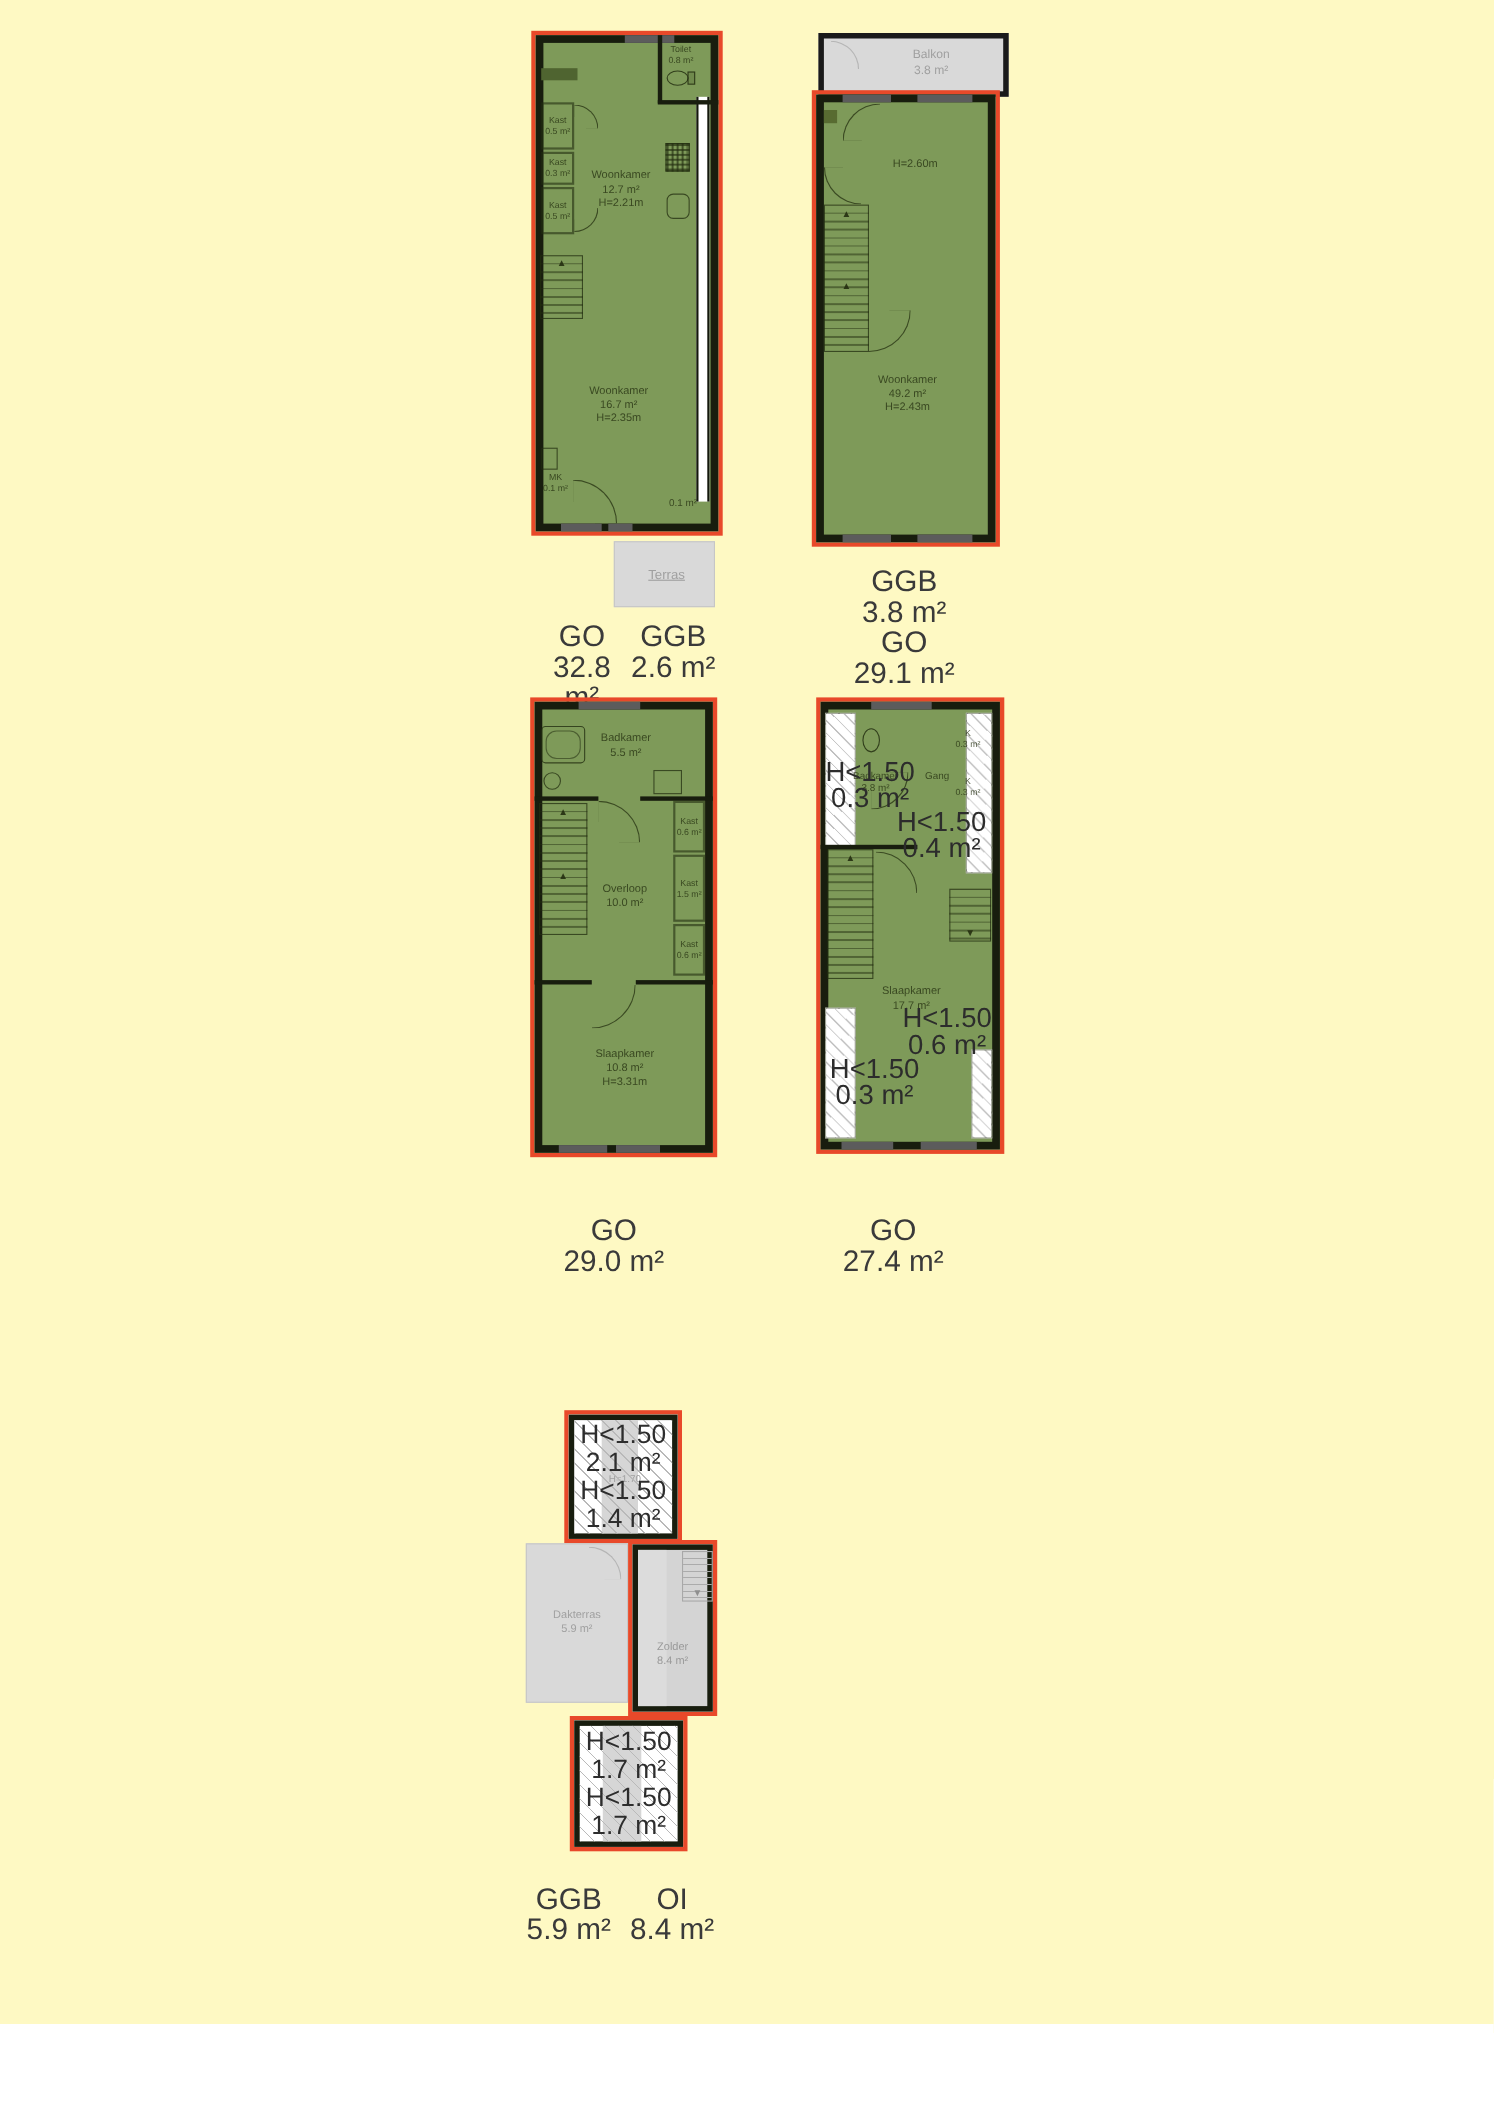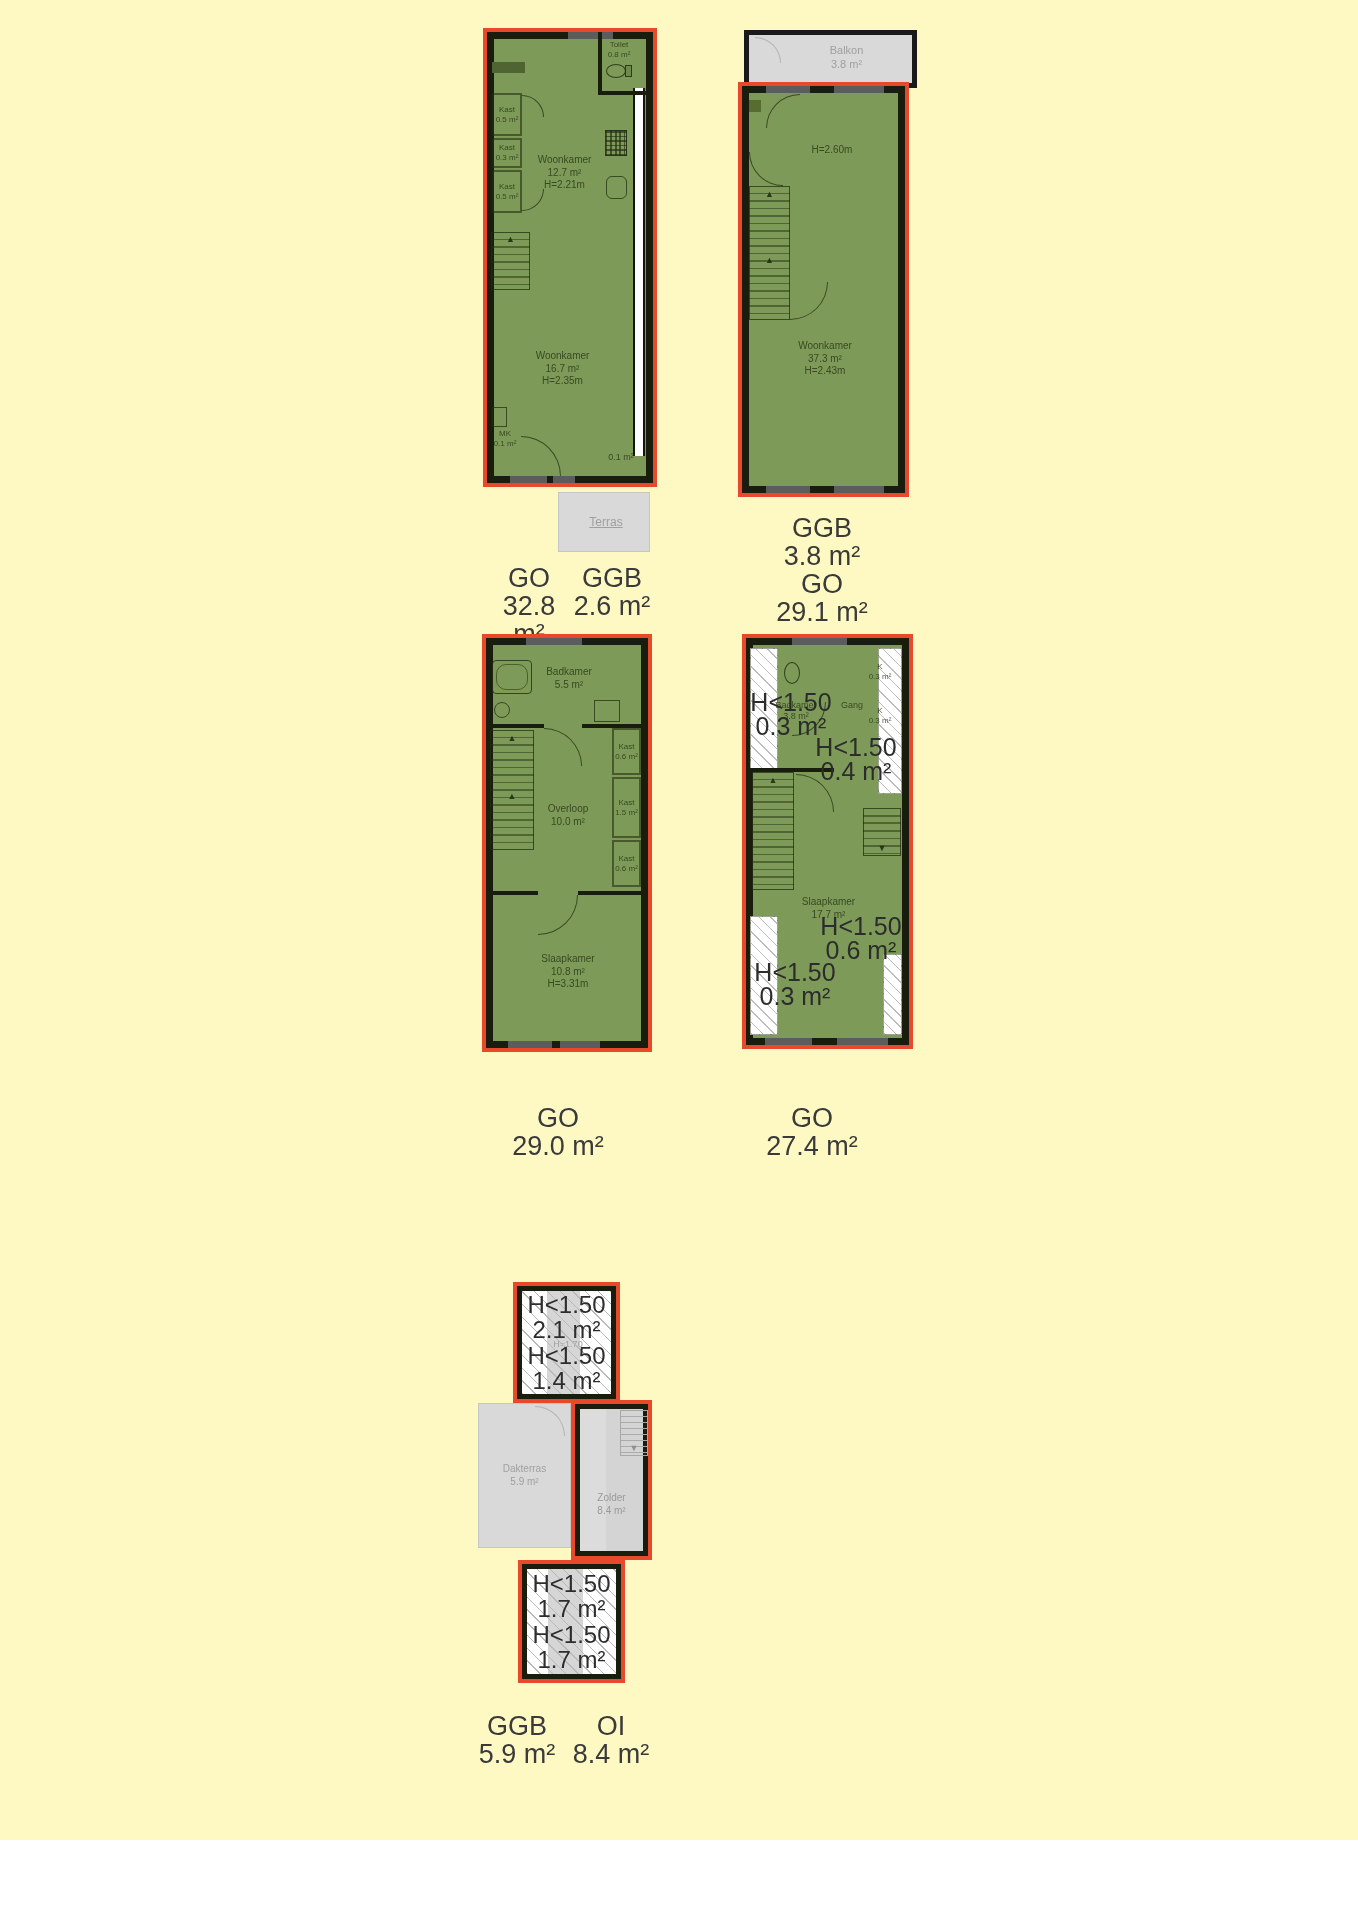--- a/index.html
+++ b/index.html
@@ -179,21 +179,21 @@
     <div class="arc arc-bl" style="left:7px; top:66px; width:34px; height:34px;"></div>
 
     <div class="stairs" style="left:7px; top:100px; width:41px; height:134px;">
       <span class="sarrow" style="top:2px;">▲</span>
       <span class="sarrow" style="top:68px;">▲</span>
     </div>
     <div class="arc arc-br" style="left:48px; top:196px; width:38px; height:38px;"></div>
 
     <div class="rlabel f10" style="left:33px; top:254px; width:100px;">
       <div>Woonkamer</div>
-      <div>37.3 m²</div>
+      <div>49.2 m²</div>
       <div>H=2.43m</div>
     </div>
   </div>
 
   <div class="measure" style="left:772px; top:514px; width:100px;">
     <div>GGB</div>
     <div>3.8 m²</div>
     <div>GO</div>
     <div>29.1 m²</div>
   </div>

